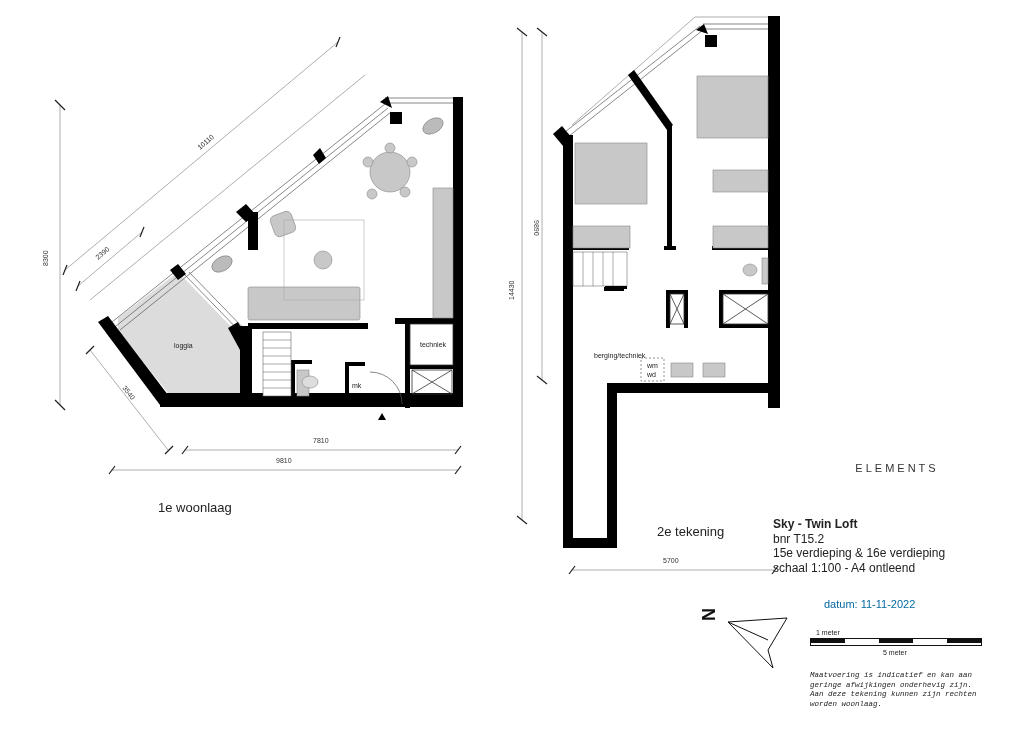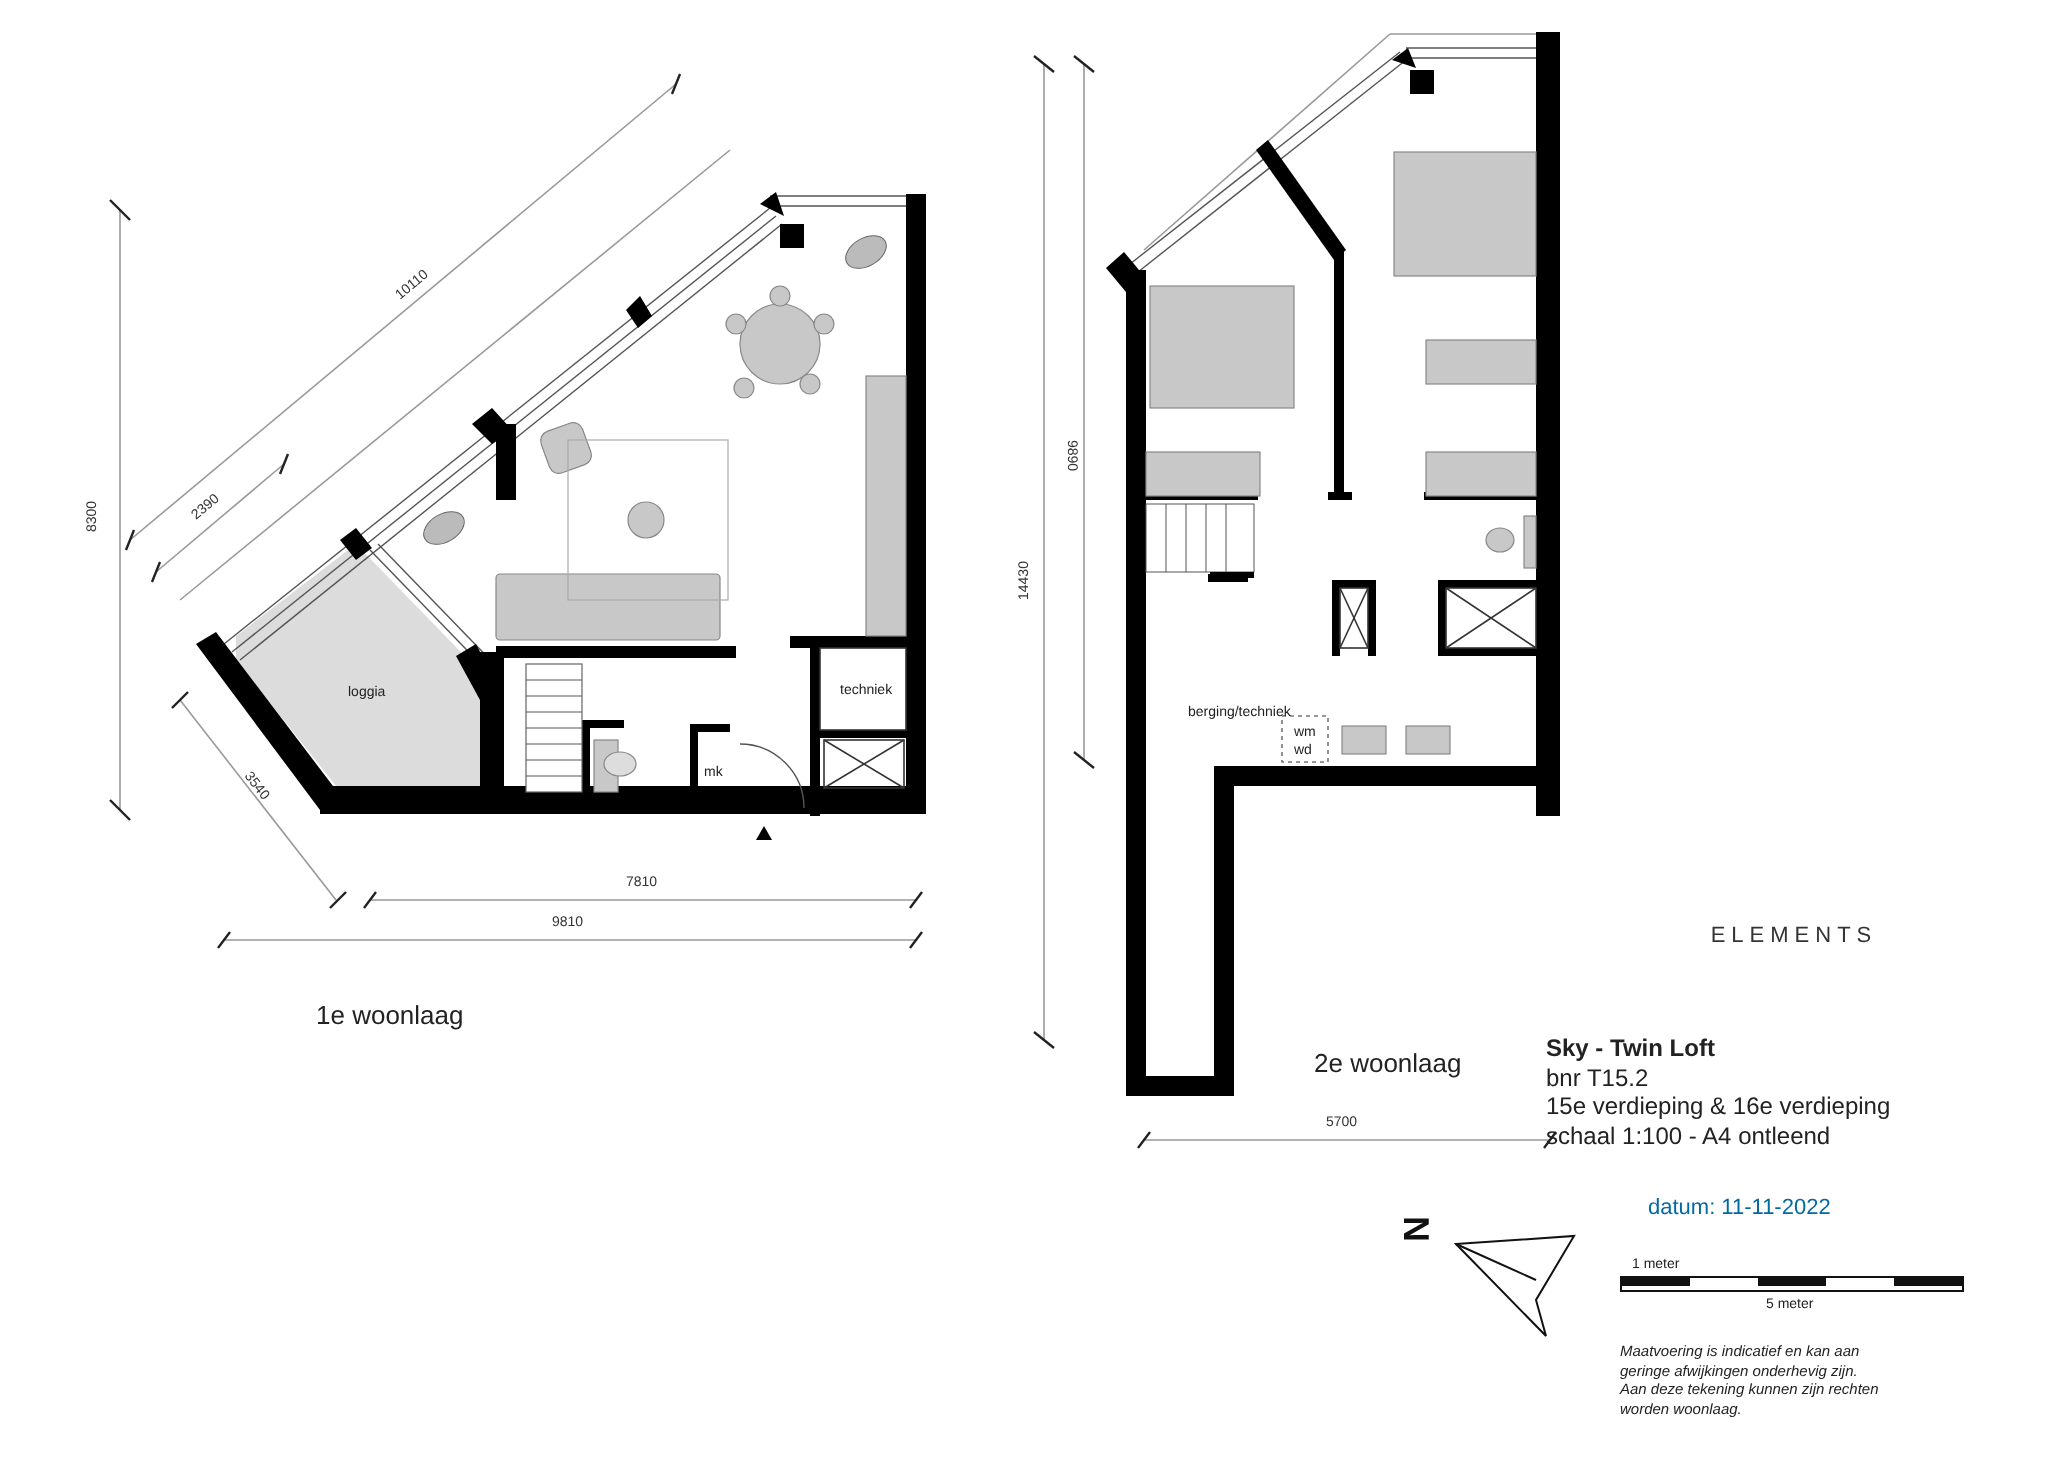--- a/index.html
+++ b/index.html
@@ -14,21 +14,21 @@
   .info { position:absolute; left:773px; top:517px; font-size:12px; line-height:14.5px; color:#222; }
   .info .title { font-weight:bold; }
   .date { position:absolute; left:824px; top:598px; font-size:11px; color:#0369a1; }
   .scale-label-top { position:absolute; left:816px; top:629px; font-size:7px; color:#222; }
   .scale-label-bot { position:absolute; left:883px; top:649px; font-size:7px; color:#222; }
   .scalebar { position:absolute; left:810px; top:638px; width:172px; height:8px; border:1px solid #111; box-sizing:border-box; display:flex; flex-direction:column; }
   .scalebar .row1 { height:4px; display:flex; }
   .scalebar .seg { flex:1; }
   .scalebar .seg.b { background:#111; }
   .scalebar .seg.w { background:#fff; }
-  .disclaimer { position:absolute; left:810px; top:671px; font-size:7.5px; font-style:italic; line-height:9.5px; color:#222; width:180px; }
+  .disclaimer { position:absolute; left:810px; top:671px; font-size:7.5px; font-style:italic; line-height:9.5px; color:#222; width:180px;font-family:Liberation Mono, monospace; }
 </style>
 </head>
 <body>
 
 <svg class="plan" width="1024" height="736" viewBox="0 0 1024 736">
 
   <g>
 
     <g stroke="#999" stroke-width="0.8" fill="none">
       <line x1="60" y1="105" x2="60" y2="405"></line>
@@ -223,21 +223,21 @@
   </g>
 
   <g>
     <polygon points="728,622 787,618 768,650 773,668" fill="none" stroke="#111" stroke-width="1"></polygon>
     <line x1="728" y1="622" x2="768" y2="640" stroke="#111" stroke-width="1"></line>
     <text x="700" y="624" font-family="Liberation Sans, sans-serif" font-size="18" font-weight="bold" fill="#111" transform="rotate(90 709 617)">N</text>
   </g>
 </svg>
 
 <div class="floor-label" style="left:158px; top:500px;">1e woonlaag</div>
-<div class="floor-label" style="left:657px; top:524px;">2e woonlaag</div>
+<div class="floor-label" style="left:657px; top:524px;">2e tekening</div>
 
 <div class="brand">
   <div class="brand-sub">ELEMENTS</div>
 </div>
 
 <div class="info">
   <div class="title">Sky - Twin Loft</div>
   <div>bnr T15.2</div>
   <div>15e verdieping &amp; 16e verdieping</div>
   <div>schaal 1:100 - A4 ontleend</div>

